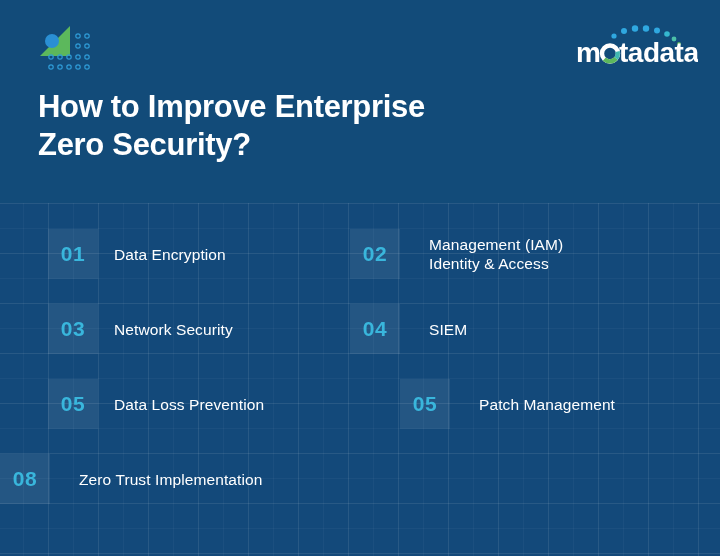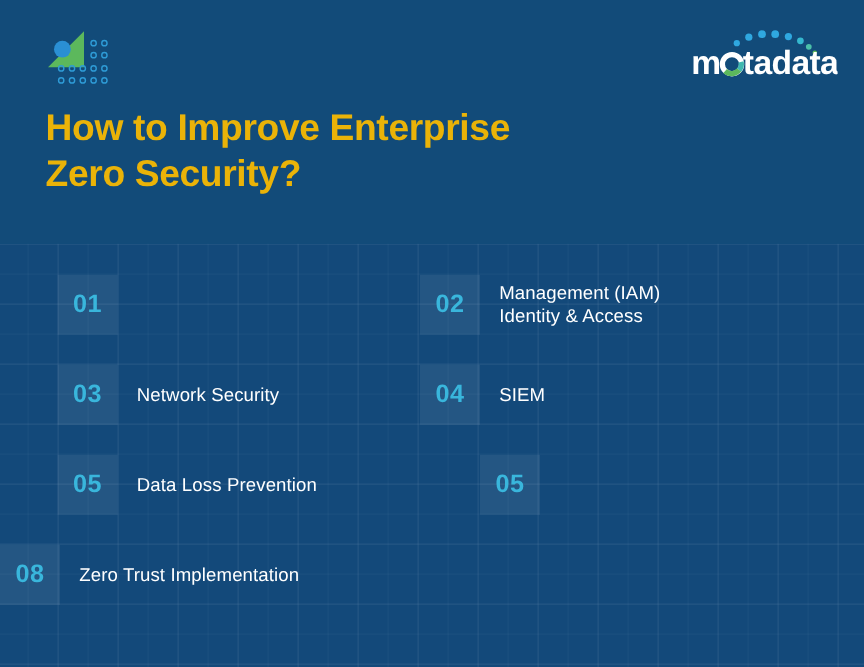--- a/index.html
+++ b/index.html
@@ -75,21 +75,21 @@
     align-items: flex-end;
   }
   .motadata-logo svg { display:block; }
 
   
   .title {
     position: absolute;
     left: 38px; top: 88px;
     width: 520px;
     z-index: 5;
-    color: #eab308;
+    color: #ffffff;
     font-size: 31px;
     font-weight: bold;
     line-height: 38px;
     letter-spacing: -0.3px;
   }
   .title .tline { display: block; white-space: pre; }
 
   
   .list {
     position: absolute;
@@ -111,21 +111,21 @@
   .row.r3 { top: 176px; justify-content: space-between; }
   .row.r4 { top: 251px; }
 
   .cell {
     position: relative;
     display: flex;
     align-items: center;
     height: 50px;
   }
   .cell.left  { margin-left: 48px; width: 302px; }
-  .cell.right { margin-left: 0px;  width: 320px; }
+  .cell.right { margin-left: 0px;  width: 320px; gap: 13px; }
 
   .num-box {
     flex: 0 0 auto;
     width: 50px;
     height: 50px;
     background: rgba(255,255,255,0.075);
     display: flex;
     align-items: center;
     justify-content: center;
     color: #39B6DC;
@@ -202,20 +202,23 @@
   <div class="title">
     <span class="tline">How to Improve Enterprise</span>
     <span class="tline">Zero Security?</span>
   </div>
 
   <div class="list">
 
     <div class="row r1">
       <div class="cell left">
         <div class="num-box">01</div>
+        <div class="item-label">
+          <span class="lline">Data Encryption</span>
+        </div>
       </div>
       <div class="cell right">
         <div class="num-box">02</div>
         <div class="item-label">
           <span class="lline">Management (IAM)</span>
           <span class="lline">Identity &amp; Access</span>
         </div>
       </div>
     </div>
 
@@ -236,20 +239,23 @@
 
     <div class="row r3">
       <div class="cell left">
         <div class="num-box">05</div>
         <div class="item-label">
           <span class="lline">Data Loss Prevention</span>
         </div>
       </div>
       <div class="cell right">
         <div class="num-box">05</div>
+        <div class="item-label">
+          <span class="lline">Patch Management</span>
+        </div>
       </div>
     </div>
 
     <div class="row r4">
       <div class="cell right">
         <div class="num-box">08</div>
         <div class="item-label">
           <span class="lline">Zero Trust Implementation</span>
         </div>
       </div>

